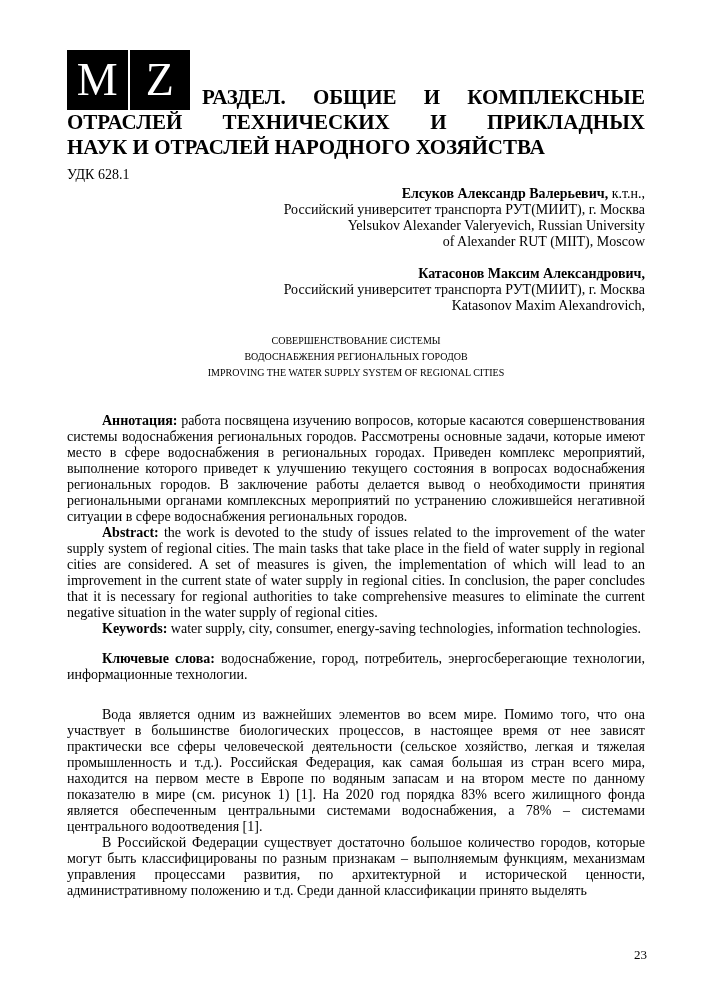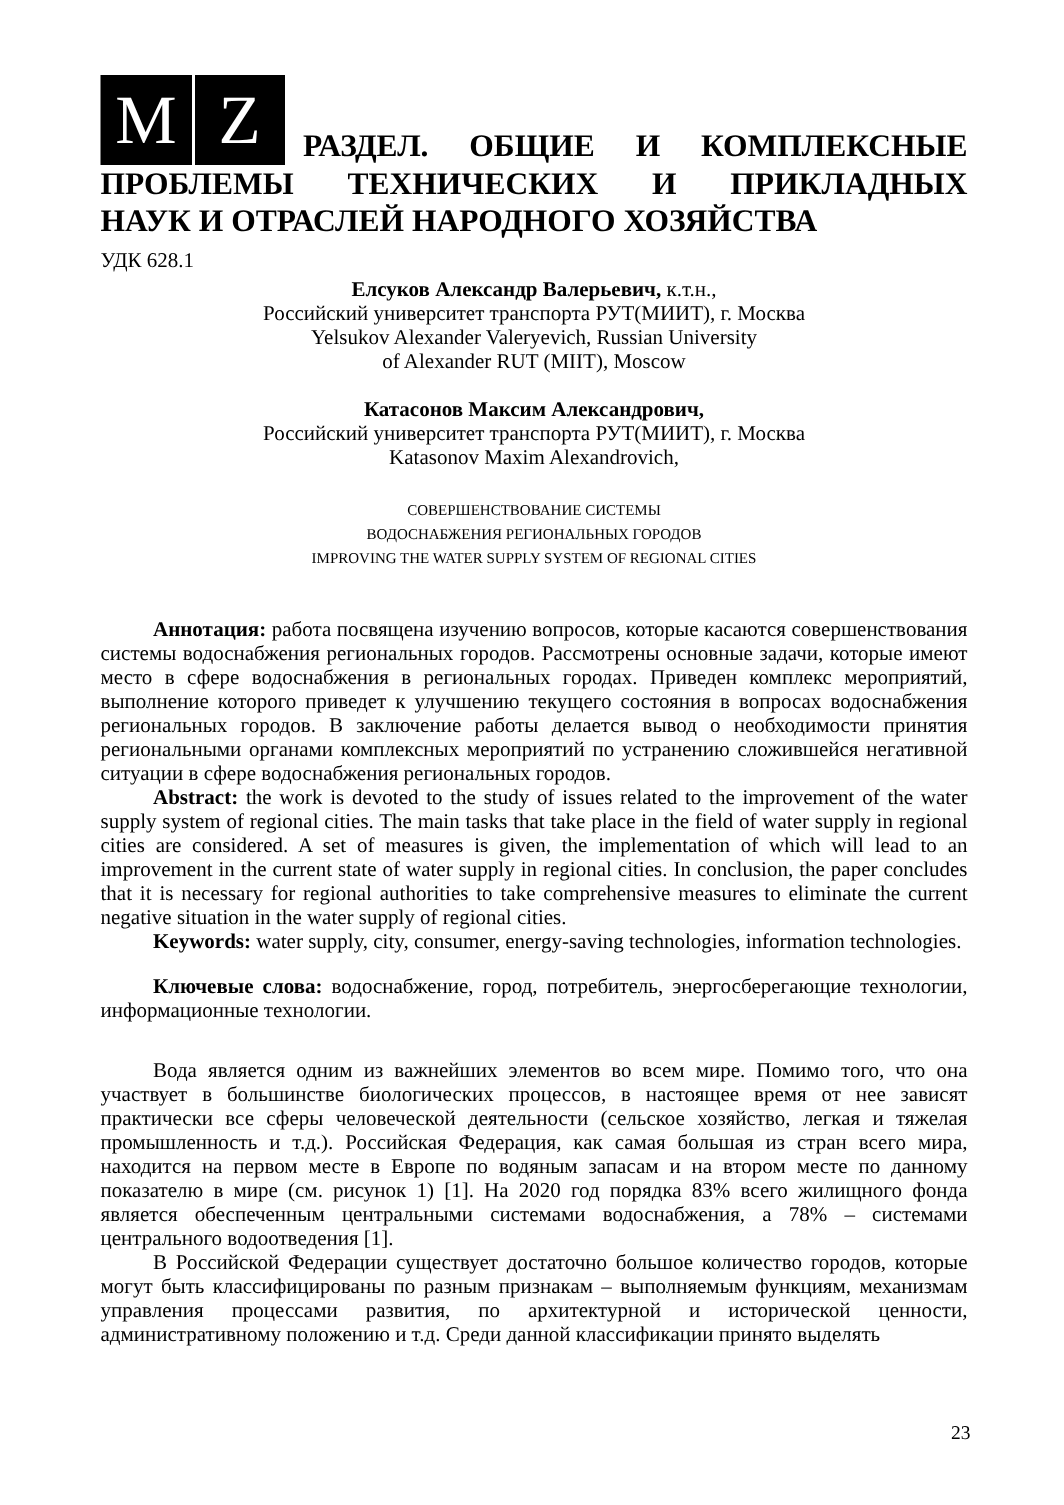--- a/index.html
+++ b/index.html
@@ -26,21 +26,21 @@
   .section-line {
     font-weight:bold; font-size:21px; line-height:25px;
     white-space:nowrap;
   }
   .header-row .section-line { flex:1; margin-left:12px; }
   .jlast { text-align:justify; text-align-last:justify; }
 
   .udc { font-size:14px; line-height:16px; margin-top:7px; }
 
   
-  .author-block { text-align:center; font-size:14px; line-height:16px; }
+  .author-block { text-align:right; font-size:14px; line-height:16px; }
   .author-block.first { margin-top:3px; }
   .author-block.second { margin-top:16px; }
   .author-name { font-weight:bold; }
 
   
   .article-title { margin-top:19px; text-align:center; font-weight:normal; font-size:10px; line-height:16px; }
 
   
   .para { font-size:14px; line-height:16px; text-align:justify; text-indent:35px; }
   .para b { font-weight:bold; }
@@ -61,21 +61,21 @@
         <div class="logo-half">
           <span class="logo-letter">M</span>
         </div>
         <span class="logo-divider"></span>
         <div class="logo-half">
           <span class="logo-letter">Z</span>
         </div>
       </div>
       <div class="section-line jlast">РАЗДЕЛ. ОБЩИЕ И КОМПЛЕКСНЫЕ</div>
     </div>
-    <div class="section-line jlast">ПРОБЛЕМЫ ТЕХНИЧЕСКИХ И ПРИКЛАДНЫХ</div>
+    <div class="section-line jlast">ОТРАСЛЕЙ ТЕХНИЧЕСКИХ И ПРИКЛАДНЫХ</div>
     <div class="section-line">НАУК И ОТРАСЛЕЙ НАРОДНОГО ХОЗЯЙСТВА</div>
 
     <div class="udc">УДК 628.1</div>
 
     <div class="author-block first">
       <div><span class="author-name">Елсуков Александр Валерьевич,</span><span> к.т.н.,</span></div>
       <div>Российский университет транспорта РУТ(МИИТ), г. Москва</div>
       <div>Yelsukov Alexander Valeryevich, Russian University</div>
       <div>of Alexander RUT (MIIT), Moscow</div>
     </div>

